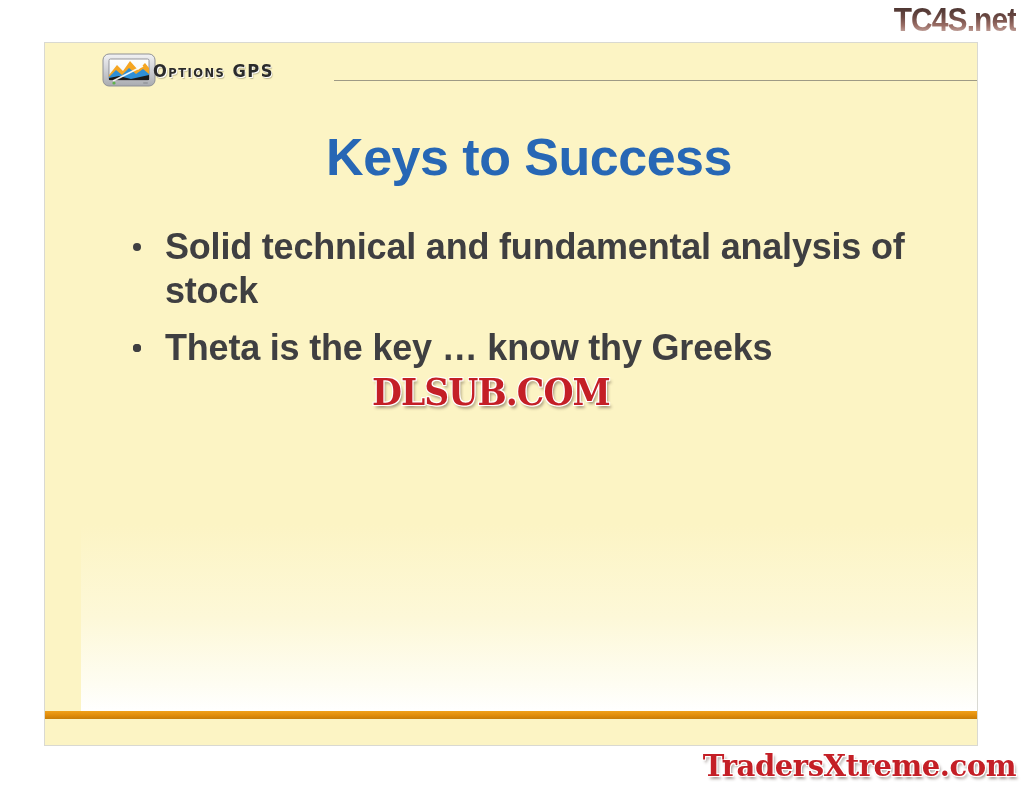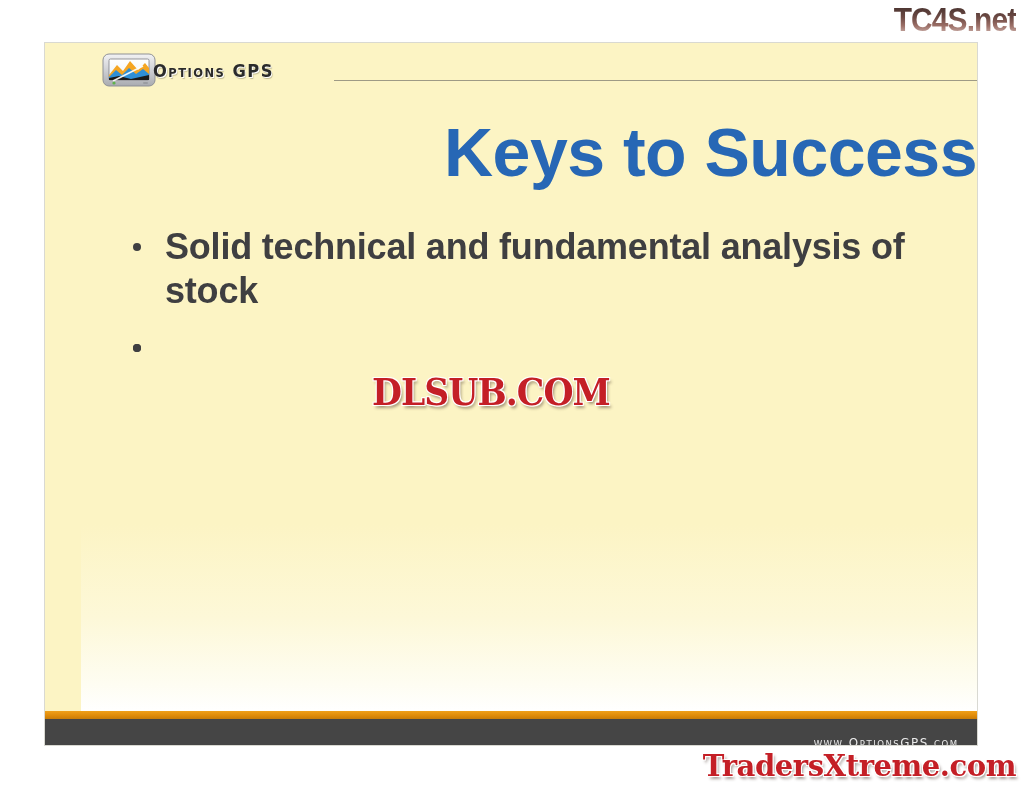--- a/index.html
+++ b/index.html
@@ -93,26 +93,26 @@
     top: 37px;
     right: 0px;
     height: 1px;
     background: #9e9a85;
   }
 
   
   #slide-title {
     position: absolute;
     left: 0;
-    top: 70px;
+    top: 84px;
     width: 100%;
-    text-align: right;
-    font-family: "Liberation Sans", sans-serif;
-    font-weight: bold;
-    font-size: 68px;
+    text-align: center;
+    font-family: "Liberation Sans", sans-serif;
+    font-weight: bold;
+    font-size: 52px;
     color: #2767b5;
     letter-spacing: -0.5px;
   }
 
   
   #bullet-list {
     position: absolute;
     left: 38px;
     top: 182px;
     width: 878px;
@@ -246,28 +246,26 @@
     <ul id="bullet-list">
       <li class="bullet-item">
         <span class="dot"></span>
         <span>Solid technical and fundamental analysis of stock</span>
       </li>
       <li class="bullet-item">
         <span class="dot"></span>
       </li>
       <li class="bullet-item">
         <span class="dot"></span>
+        <span>Theta is the key … know thy Greeks</span>
       </li>
     </ul>
 
   </div>
 
   <div id="slide-accent-bar"></div>
 
-  <div id="slide-footer">
-    <div id="footer-url">www.OptionsGPS.com</div>
-  </div>
 
 </div>
 
 <div id="dlsub-watermark" class="wm-red">DLSUB.COM</div>
 
 <div id="tradersxtreme-watermark" class="wm-red">TradersXtreme.com</div>
 
 </body></html>

